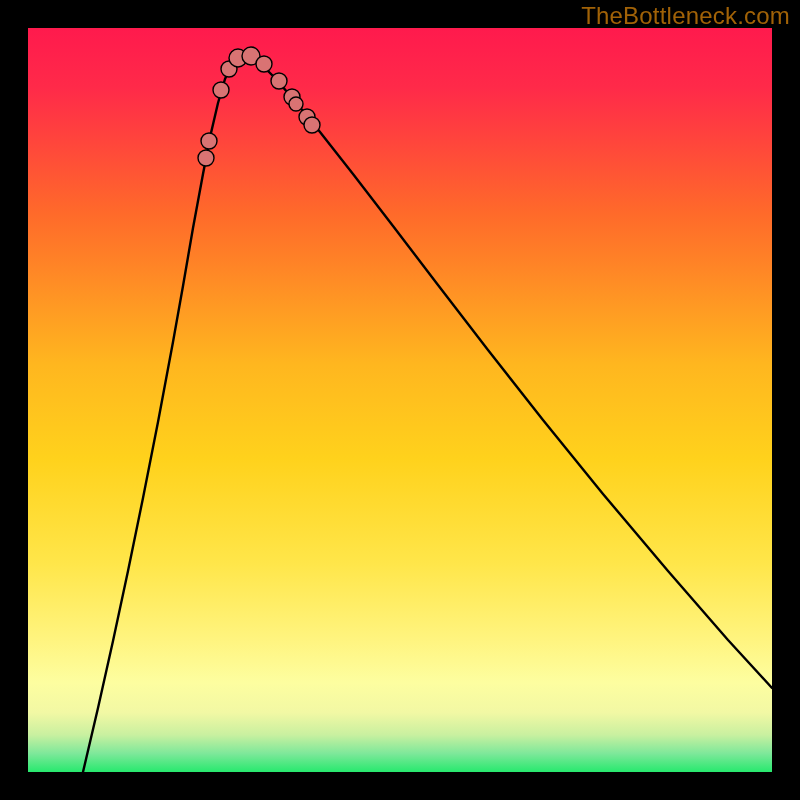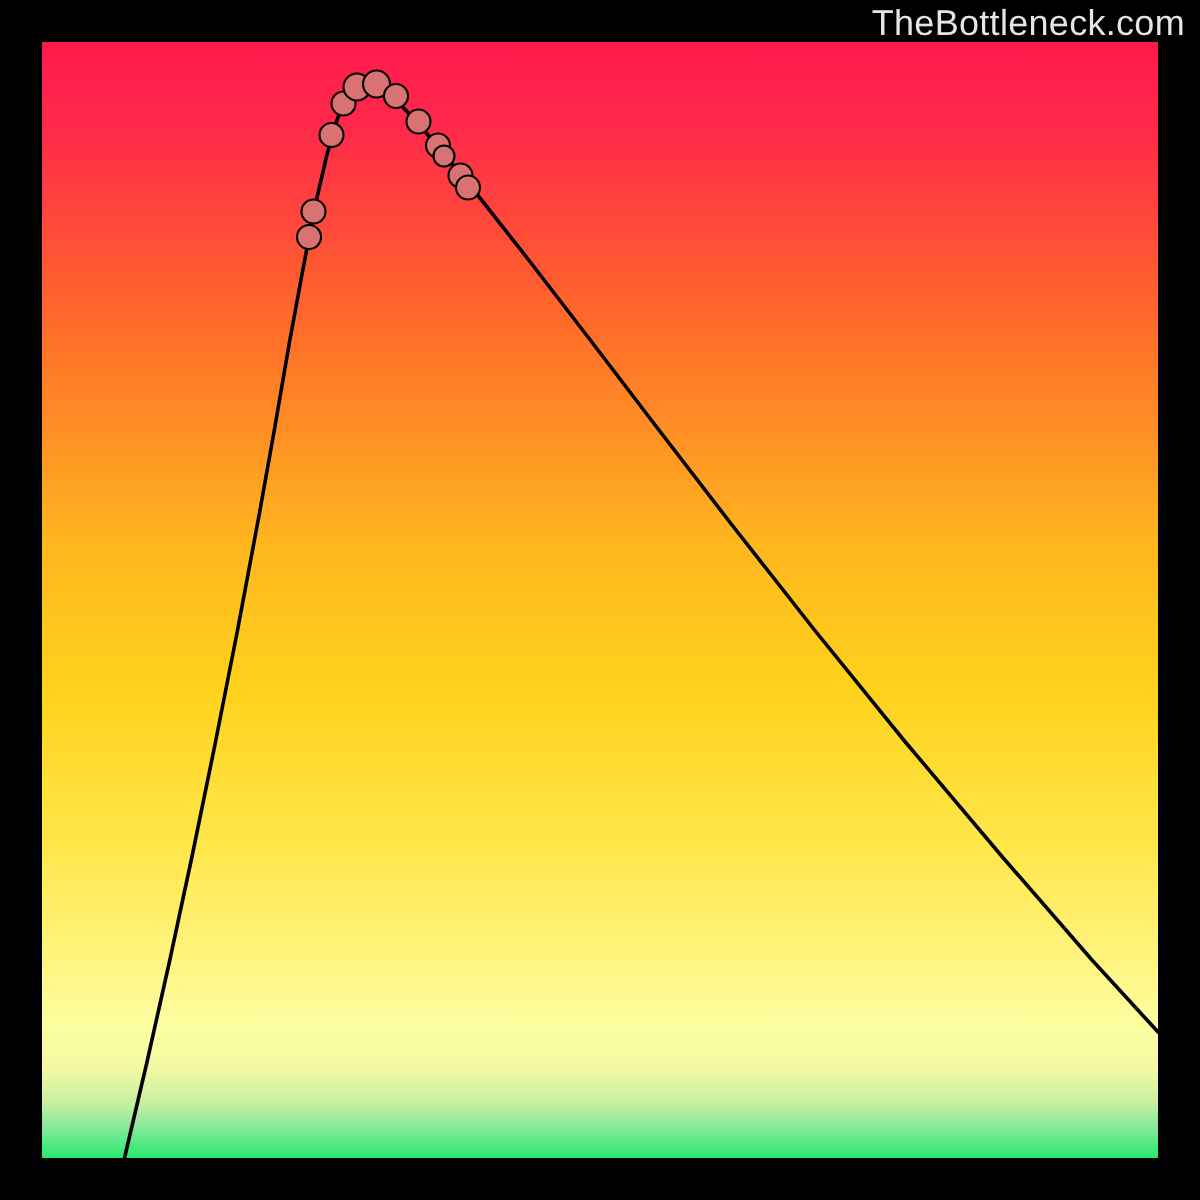--- a/index.html
+++ b/index.html
@@ -26,21 +26,21 @@
     width: 744px;
     height: 744px;
     overflow: hidden;
   }
   .watermark {
     position: absolute;
     top: 2px;
     right: 10px;
     font-size: 24px;
     font-weight: 500;
-    color: #e5e5e5;
+    color: #a16207;
     letter-spacing: 0.2px;
     font-family: Arial, Helvetica, sans-serif;
   }
   svg { display: block; }
 </style>
 </head>
 <body>
 
 <div class="frame">
 

